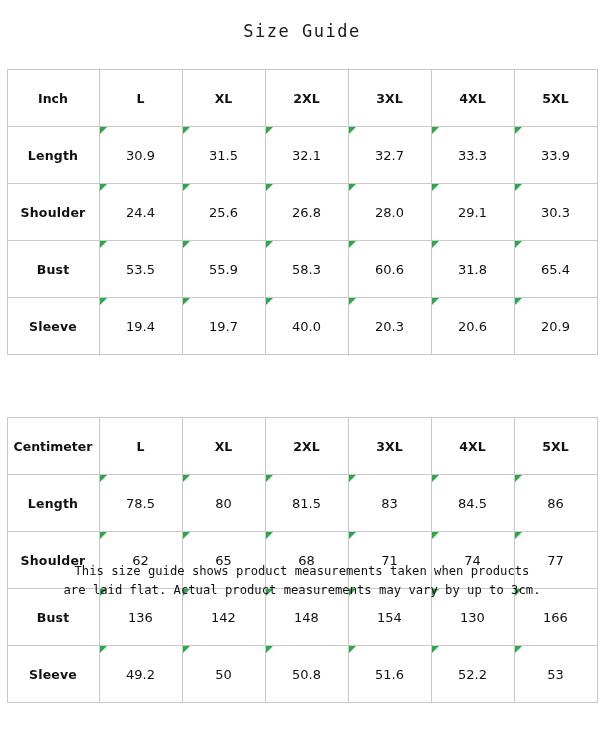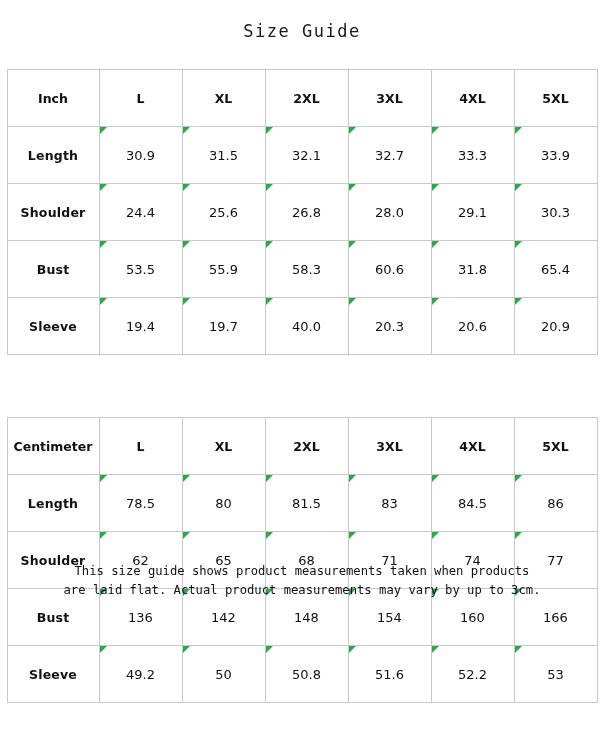--- a/index.html
+++ b/index.html
@@ -197,21 +197,21 @@
         <td class="value">71</td>
         <td class="value">74</td>
         <td class="value">77</td>
       </tr>
       <tr>
         <td class="rowhead">Bust</td>
         <td class="value">136</td>
         <td class="value">142</td>
         <td class="value">148</td>
         <td class="value">154</td>
-        <td class="value">160</td>
+        <td class="value">130</td>
         <td class="value">166</td>
       </tr>
       <tr>
         <td class="rowhead">Sleeve</td>
         <td class="value">49.2</td>
         <td class="value">50</td>
         <td class="value">50.8</td>
         <td class="value">51.6</td>
         <td class="value">52.2</td>
         <td class="value">53</td>

